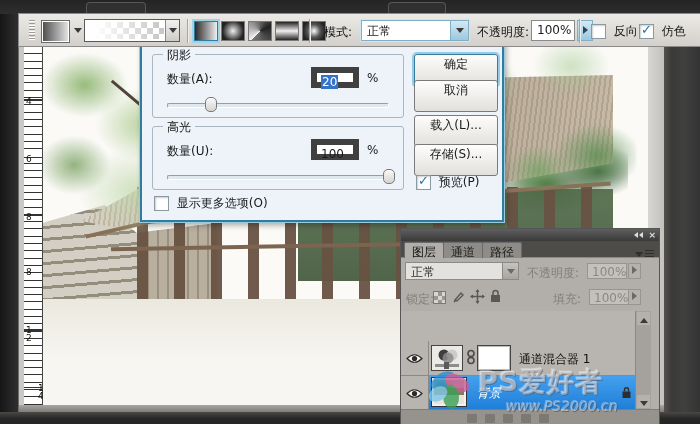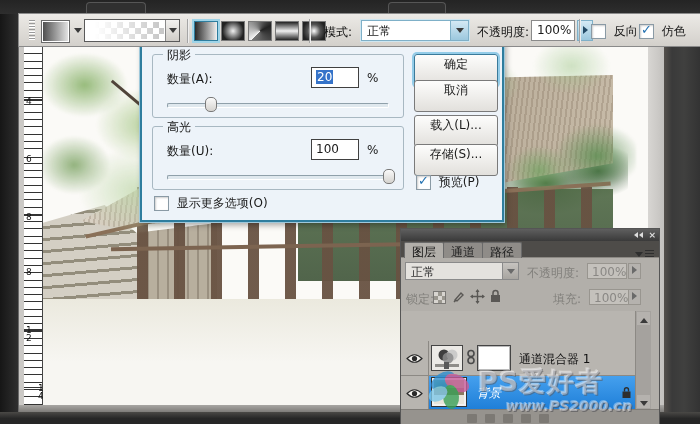--- a/index.html
+++ b/index.html
@@ -90,21 +90,21 @@
       radial-gradient(46px 36px at 55% 88%,rgba(112,162,96,.75),transparent 70%);}
   .docedge{position:absolute;left:629px;top:0;width:17px;height:358px;background:linear-gradient(90deg,#d8d6d3,#c2c0bd);}
   .docbottom{position:absolute;left:0;top:358px;width:646px;height:7px;background:linear-gradient(#a8a6a3,#7e7c79);}
   
   .dialog{position:absolute;left:140px;top:40px;width:364px;height:182px;z-index:20;
     background:#edf3f9;border:2px solid #2e7d9e;box-shadow:0 0 0 1px #9fc8da,2px 3px 6px rgba(0,0,0,.35);box-sizing:border-box;}
   .group{position:absolute;left:10px;width:250px;height:62px;border:1px solid #a8b8c2;border-radius:3px;}
   .g1{top:12px;} .g2{top:84px;}
   .legend{position:absolute;left:10px;top:-8px;background:#edf3f9;padding:0 4px;font-size:12px;}
   .glabel{position:absolute;left:14px;top:16px;}
-  .gfield{position:absolute;left:158px;top:12px;width:48px;height:21px;background:#fff;border:1px solid #404040;box-sizing:border-box;padding:2px 0 0 4px;}
+  .gfield{position:absolute;left:158px;top:12px;width:48px;height:21px;background:#fff;border:6px solid #404040;box-sizing:border-box;padding:2px 0 0 4px;}
   .selhl{background:#3573c9;color:#fff;padding:0 1px;}
   .gunit{position:absolute;left:214px;top:16px;}
   .slider{position:absolute;left:14px;right:14px;top:44px;height:12px;}
   .strack{position:absolute;left:0;right:0;top:4px;height:3px;background:#dfe8ee;border:1px solid;border-color:#8fa0aa #fff #fff #8fa0aa;border-radius:2px;}
   .sthumb{position:absolute;top:-2px;width:12px;height:15px;border:1px solid #7a7a7a;border-radius:5px;background:linear-gradient(#fafafa,#d5d3cf);box-sizing:border-box;}
   .moreopt{position:absolute;left:12px;top:153px;}
   .btn{position:absolute;left:272px;width:84px;height:32px;text-align:center;line-height:19px;font-size:12px;
     background:linear-gradient(#fdfdfc,#e2e0dc);border:1px solid #7a7a7a;border-radius:3px;box-sizing:border-box;}
   .btn-ok{top:12px;box-shadow:0 0 0 2px #93cce8;border-color:#3a7a9a;}
   .btn-cancel{top:38px;} .btn-load{top:73px;} .btn-save{top:102px;}
@@ -168,21 +168,21 @@
   .tri-u{width:0;height:0;border-left:4px solid transparent;border-right:4px solid transparent;border-bottom:5px solid #3a3a3a;display:inline-block;margin-top:3px;}
   .sb-dn .tri-d{margin-top:3px;border-top-color:#3a3a3a;}
   .lbottom{position:absolute;left:0;top:180px;width:100%;height:16px;background:#96938e;border-top:1px solid #807d78;box-sizing:border-box;}
   .bico{position:absolute;top:4px;width:10px;height:9px;background:#7c7974;border-radius:1px;}
   .bi1{left:66px;} .bi2{left:84px;} .bi3{left:102px;} .bi4{left:120px;} .bi5{left:138px;}
   
   .wmark{position:absolute;z-index:60;pointer-events:none;}
   .wm-logo{left:424px;top:366px;}
   .wm-title{left:478px;top:364px;font-size:27px;font-weight:bold;letter-spacing:1px;color:rgba(235,235,240,.42);
     text-shadow:1px 1px 0 rgba(90,90,95,.55),-1px -1px 0 rgba(255,255,255,.4);}
-  .wm-url{left:506px;top:398px;font-size:14px;font-weight:bold;font-style:italic;color:rgba(225,225,230,.5);
+  .wm-url{left:506px;top:398px;font-size:14px;font-weight:normal;font-style:italic;color:rgba(225,225,230,.5);
     text-shadow:1px 1px 0 rgba(80,80,85,.6),-1px -1px 0 rgba(255,255,255,.35);}
   
   .redge{position:absolute;left:664px;top:13px;width:36px;height:411px;background:linear-gradient(90deg,#55514d 0,#3a3a3a 8px,#40403f 20px,#333 100%);z-index:2;}
   .bedge{position:absolute;left:0;top:412px;width:700px;height:12px;background:linear-gradient(#4a4946,#262626 55%);z-index:2;}
 </style>
 </head>
 <body>
 
 <div class="screen">
 

